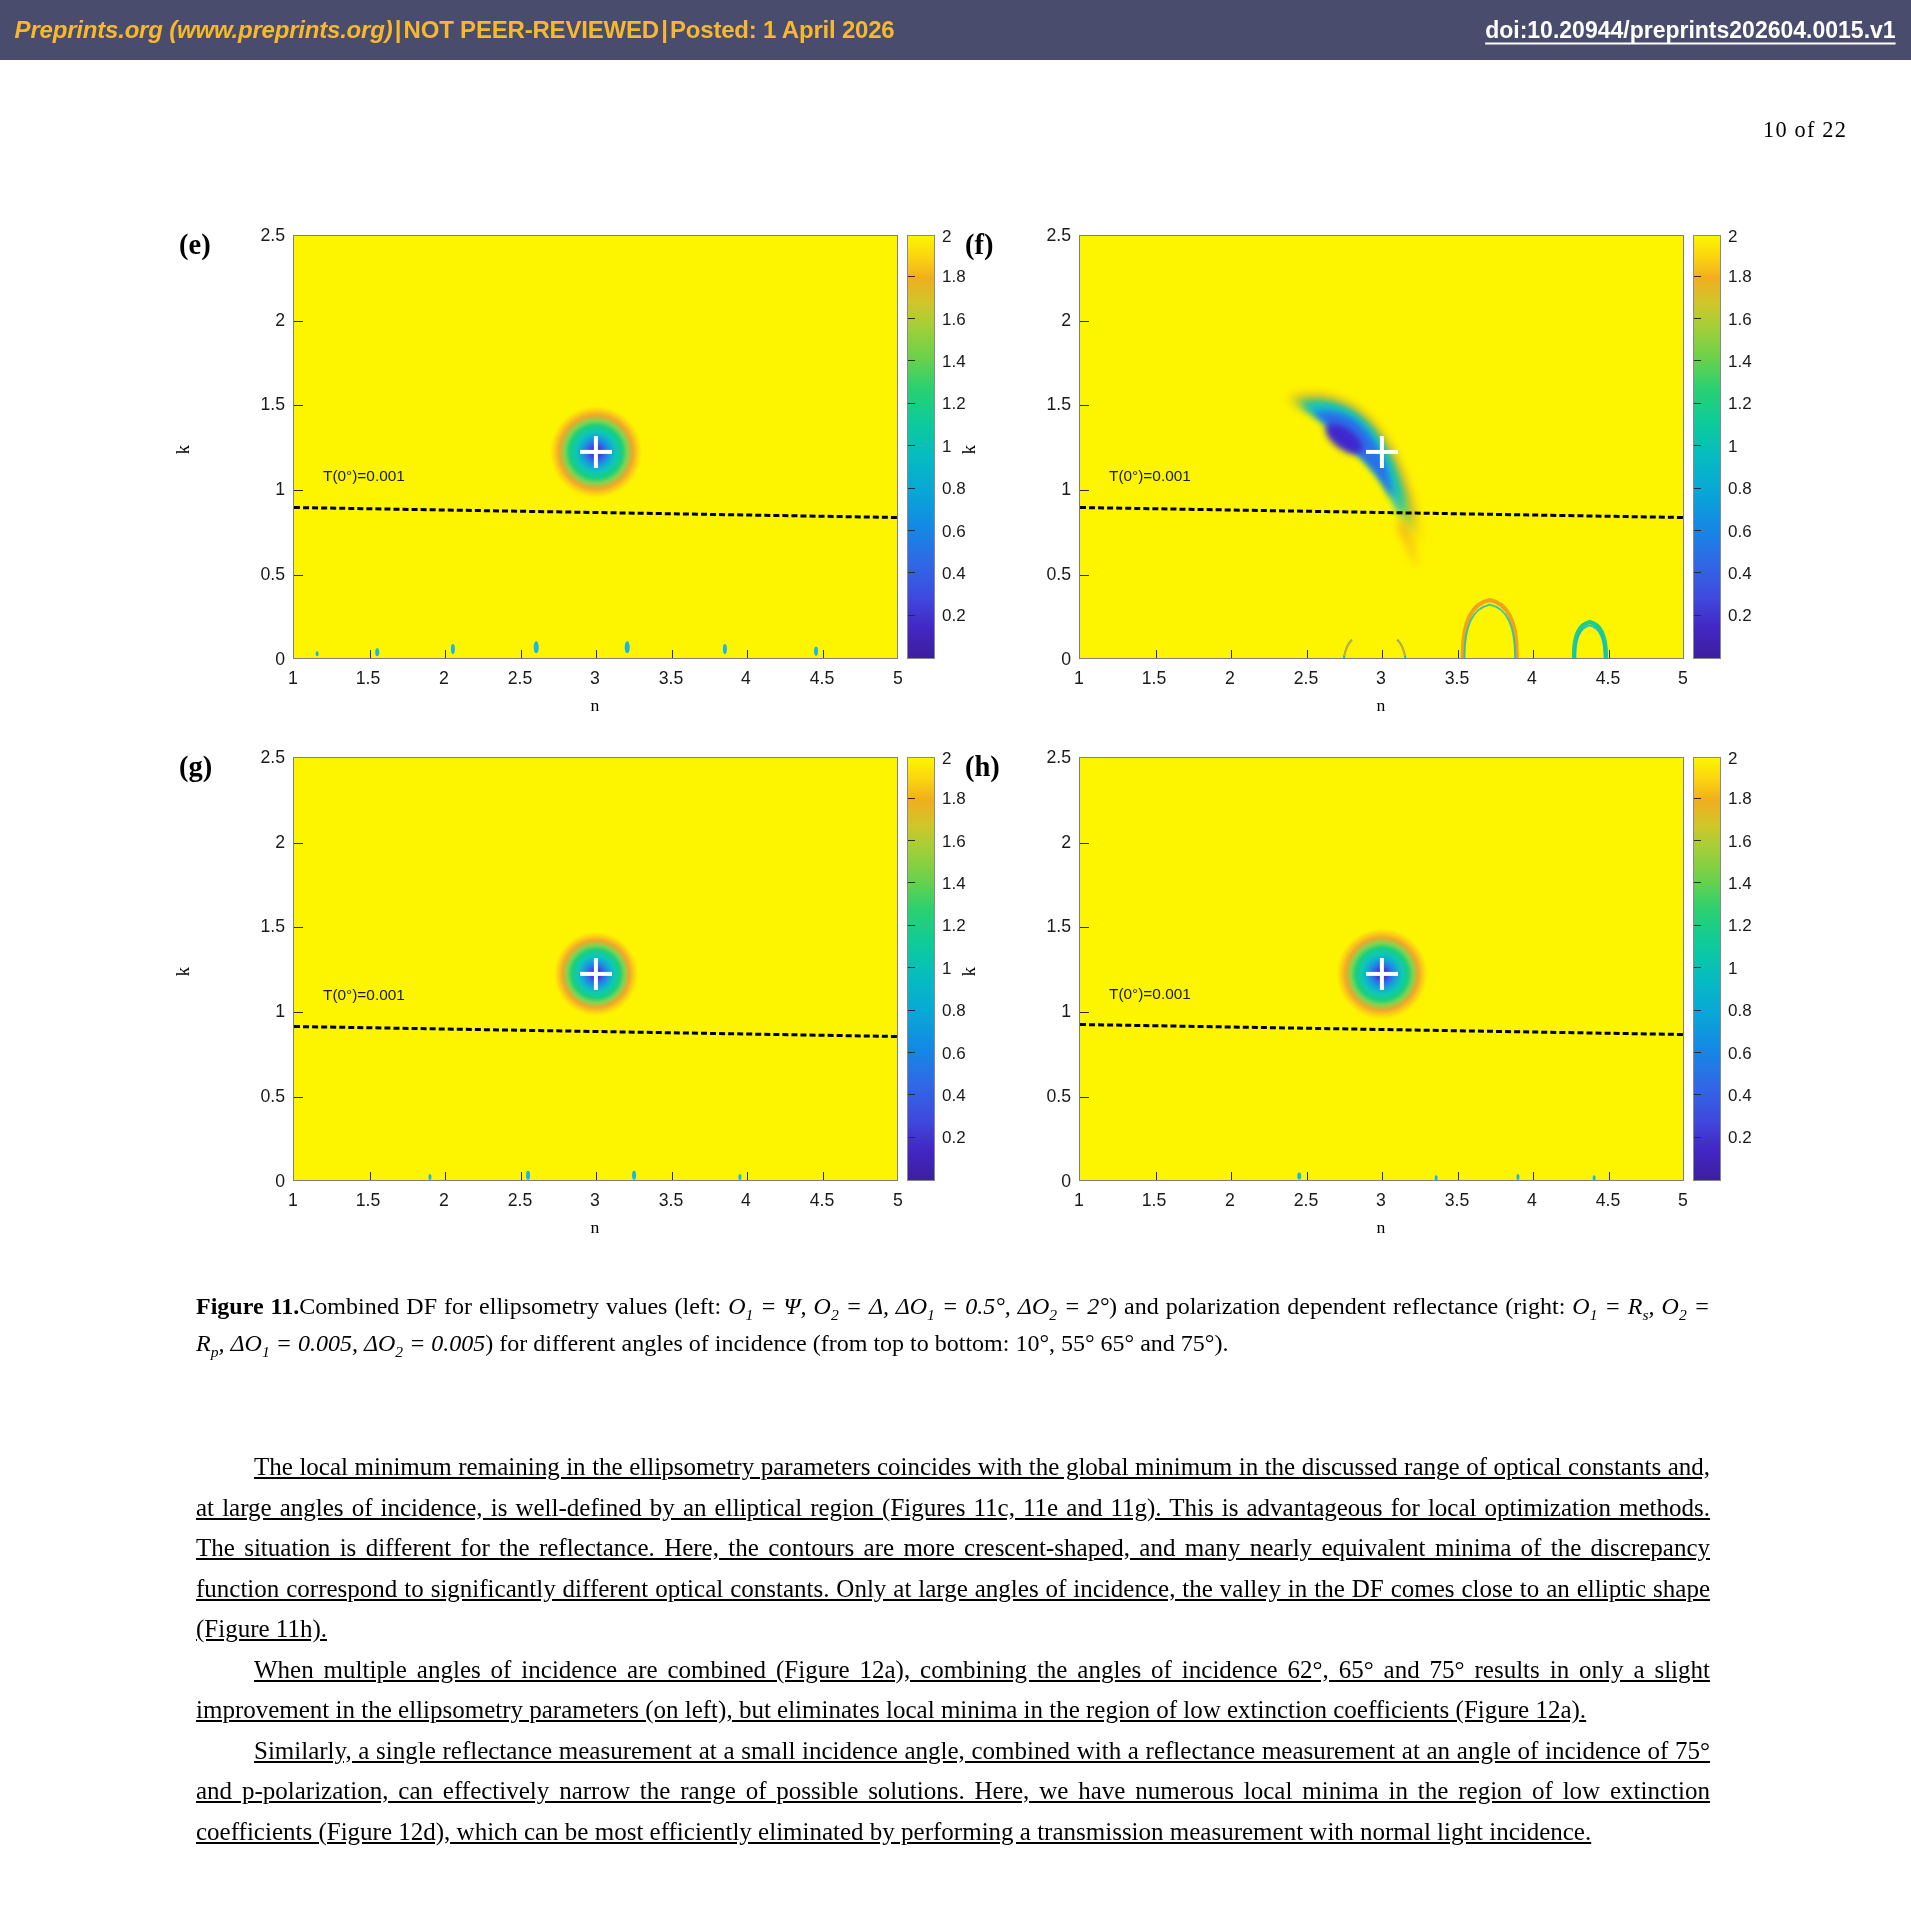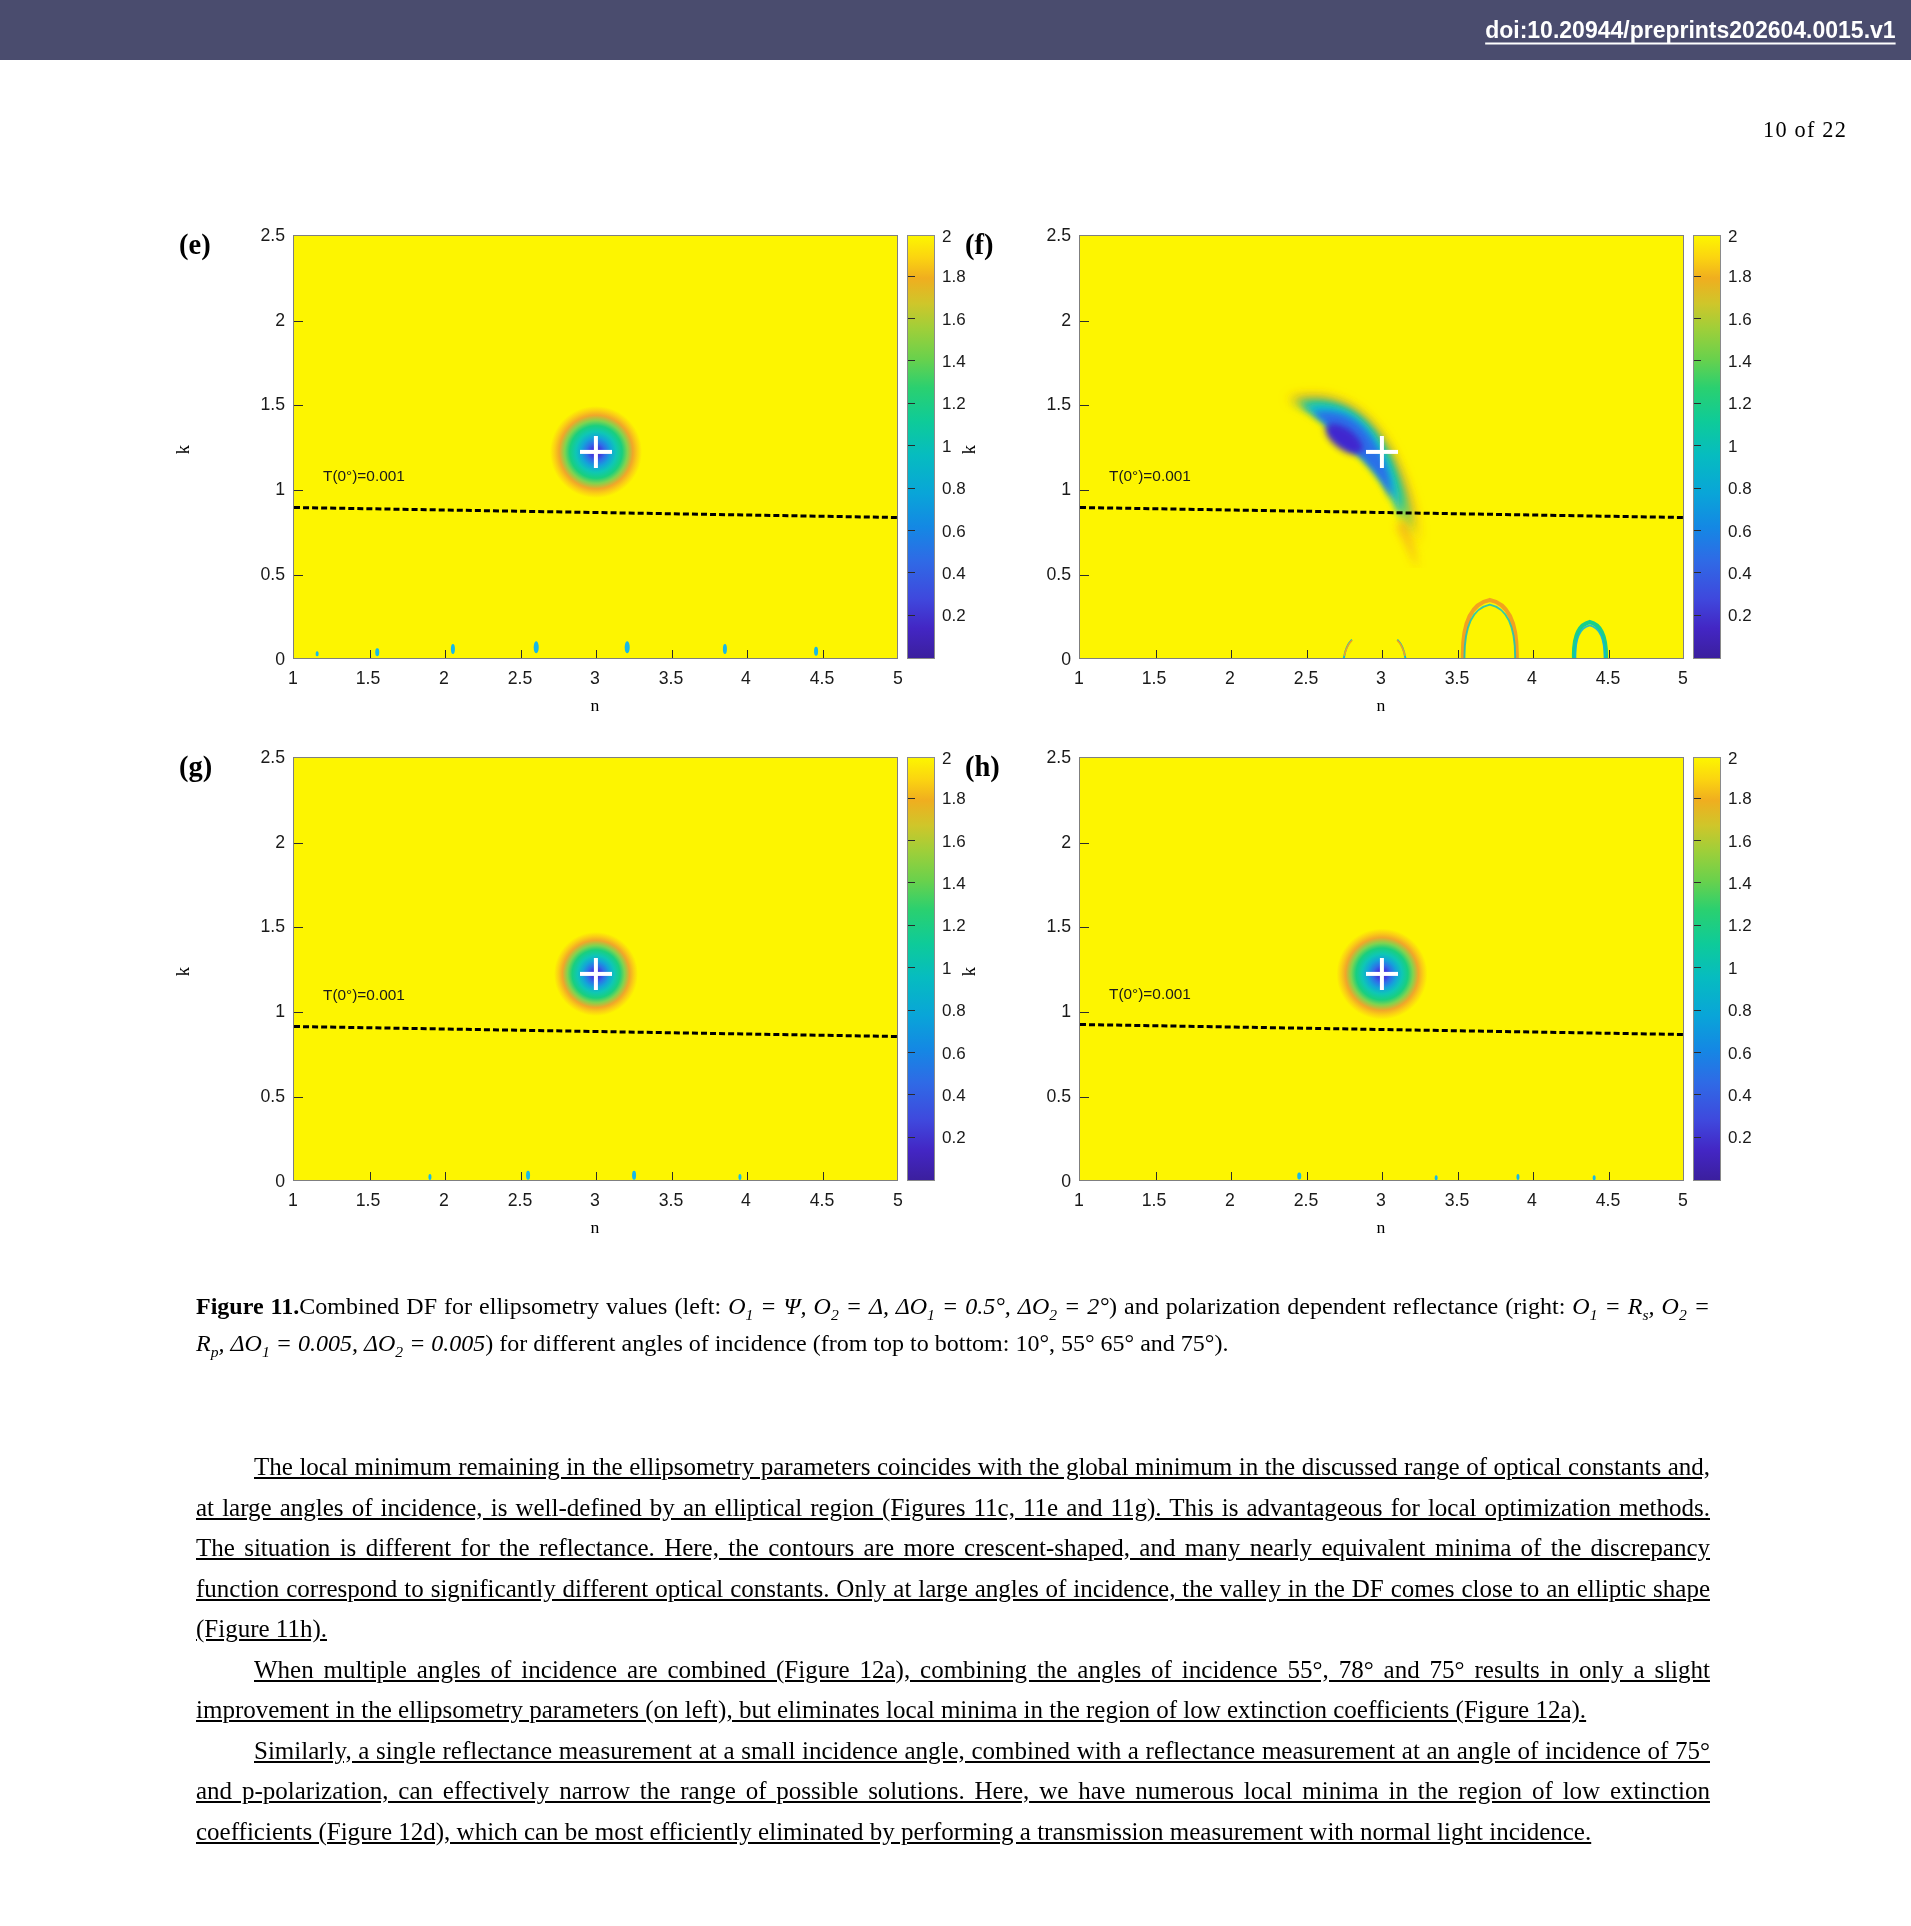--- a/index.html
+++ b/index.html
@@ -153,20 +153,23 @@
     font-family:"Liberation Serif", serif;
     font-size:25px; line-height:1.62; color:#000;
     text-align:justify;
   }
   .body-text p{ margin:0 0 0 0; text-indent:58px;text-decoration:underline; }
 </style>
 </head>
 <body>
 
 <div class="header-bar">
+  <div class="header-left">
+    <span class="ital">Preprints.org (www.preprints.org)</span><span class="header-sep">|</span><span>NOT PEER-REVIEWED</span><span class="header-sep">|</span><span>Posted: 1 April 2026</span>
+  </div>
   <a class="header-right" href="#">doi:10.20944/preprints202604.0015.v1</a>
 </div>
 
 <div class="page-num">10 of 22</div>
 
 <div class="figure-wrap">
 
   <div class="panel">
     <div class="panel-letter" style="left:179px; top:229px;">(e)</div>
 
@@ -512,16 +515,16 @@
   </div>
 
 </div>
 
 <div class="caption">
   <b>Figure 11.</b><span>Combined DF for ellipsometry values (left:  </span><span class="mi"><i>O</i><span class="sub">1</span> = Ψ, <i>O</i><span class="sub">2</span> = Δ, Δ<i>O</i><span class="sub">1</span> = 0.5°, Δ<i>O</i><span class="sub">2</span> = 2°</span><span>) and polarization dependent reflectance (right:  </span><span class="mi"><i>O</i><span class="sub">1</span> = <i>R</i><span class="sub">s</span>, <i>O</i><span class="sub">2</span> = <i>R</i><span class="sub">p</span>, Δ<i>O</i><span class="sub">1</span> = 0.005, Δ<i>O</i><span class="sub">2</span> = 0.005</span><span>) for different angles of incidence (from top to bottom: 10°, 55° 65° and 75°).</span>
 </div>
 
 <div class="body-text">
   <p>The local minimum remaining in the ellipsometry parameters coincides with the global minimum in the discussed range of optical constants and, at large angles of incidence, is well-defined by an elliptical region (Figures 11c, 11e and 11g). This is advantageous for local optimization methods. The situation is different for the reflectance. Here, the contours are more crescent-shaped, and many nearly equivalent minima of the discrepancy function correspond to significantly different optical constants. Only at large angles of incidence, the valley in the DF comes close to an elliptic shape (Figure 11h).</p>
-  <p>When multiple angles of incidence are combined (Figure 12a), combining the angles of incidence 55°, 78° and 75° results in only a slight improvement in the ellipsometry parameters (on left), but eliminates local minima in the region of low extinction coefficients (Figure 12a).</p>
+  <p>When multiple angles of incidence are combined (Figure 12a), combining the angles of incidence 62°, 65° and 75° results in only a slight improvement in the ellipsometry parameters (on left), but eliminates local minima in the region of low extinction coefficients (Figure 12a).</p>
   <p>Similarly, a single reflectance measurement at a small incidence angle, combined with a reflectance measurement at an angle of incidence of 75° and p-polarization, can effectively narrow the range of possible solutions. Here, we have numerous local minima in the region of low extinction coefficients (Figure 12d), which can be most efficiently eliminated by performing a transmission measurement with normal light incidence.</p>
 </div>
 
 
 </body></html>

